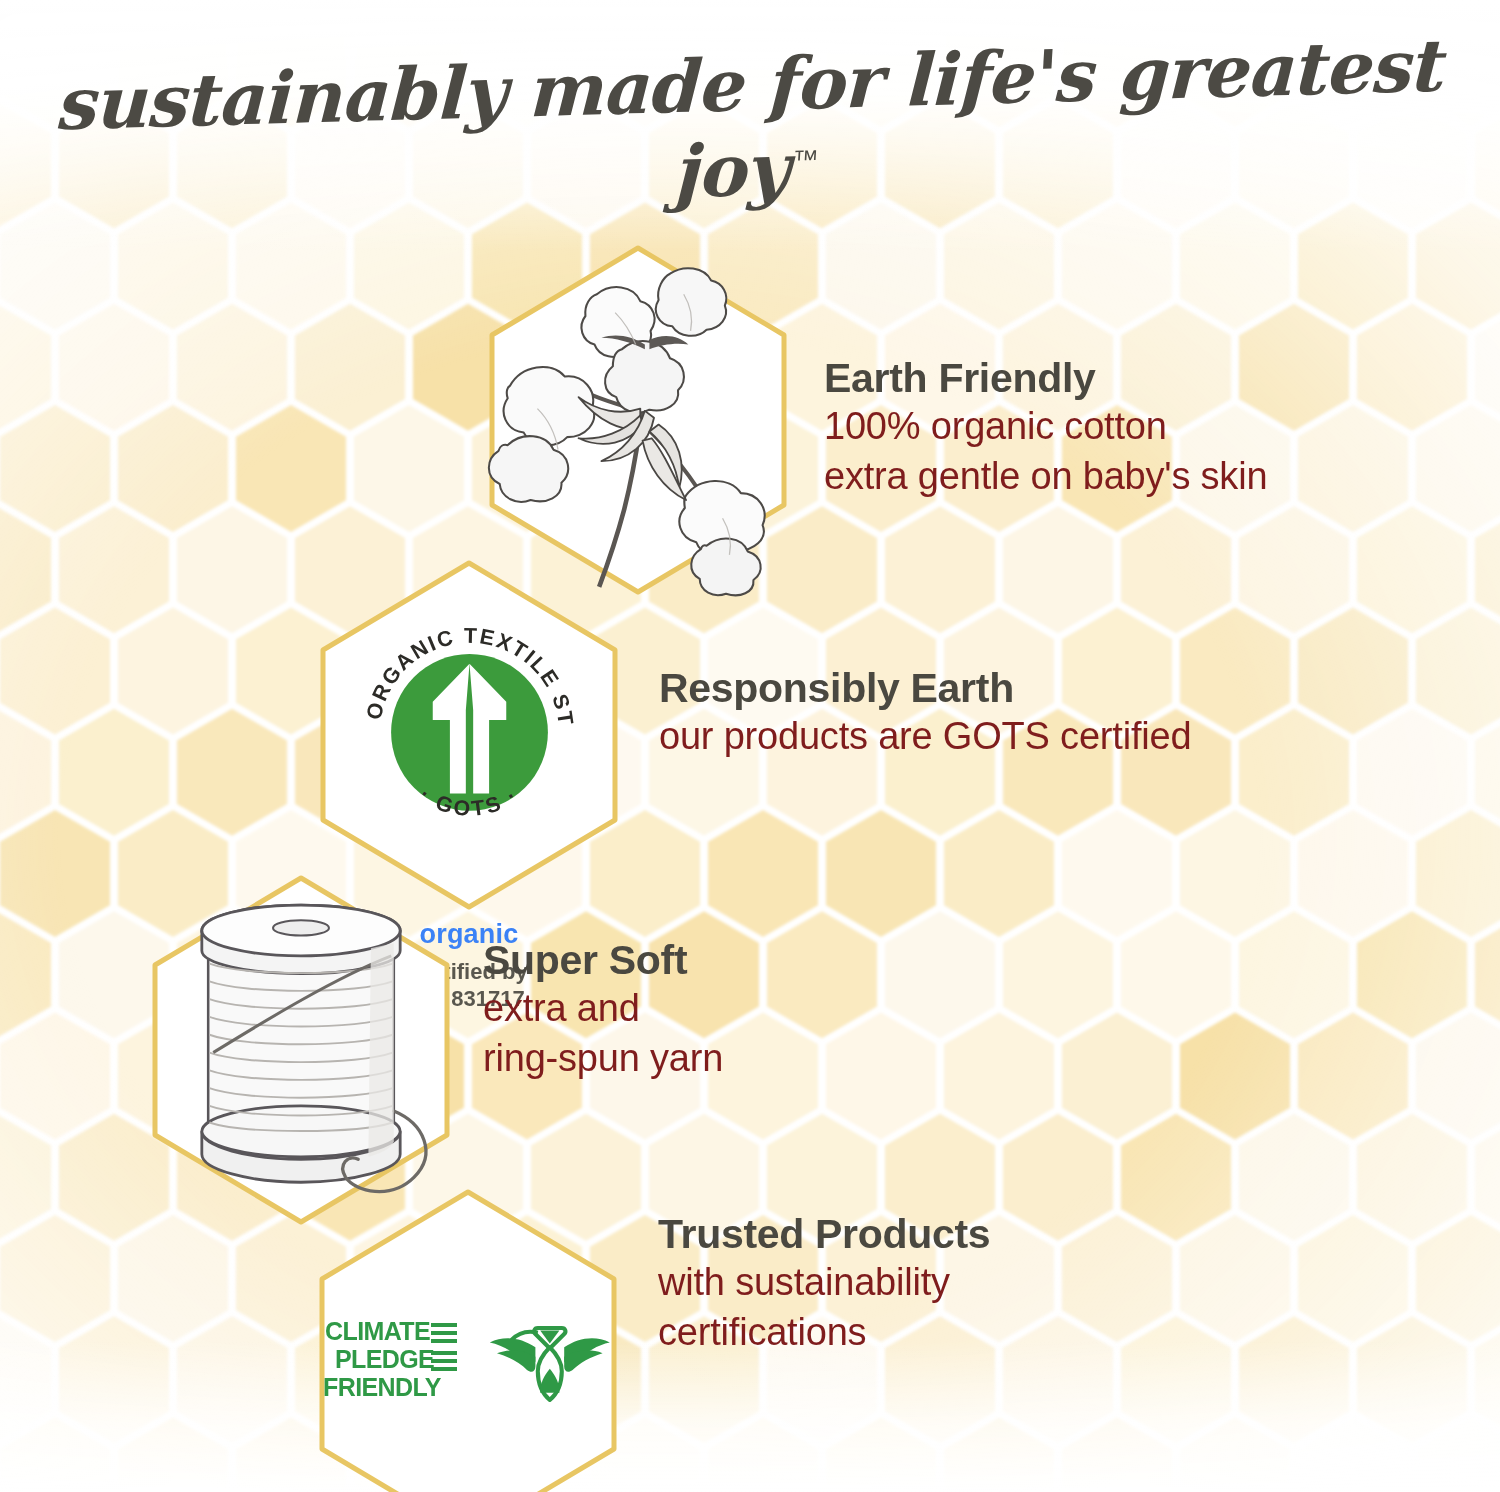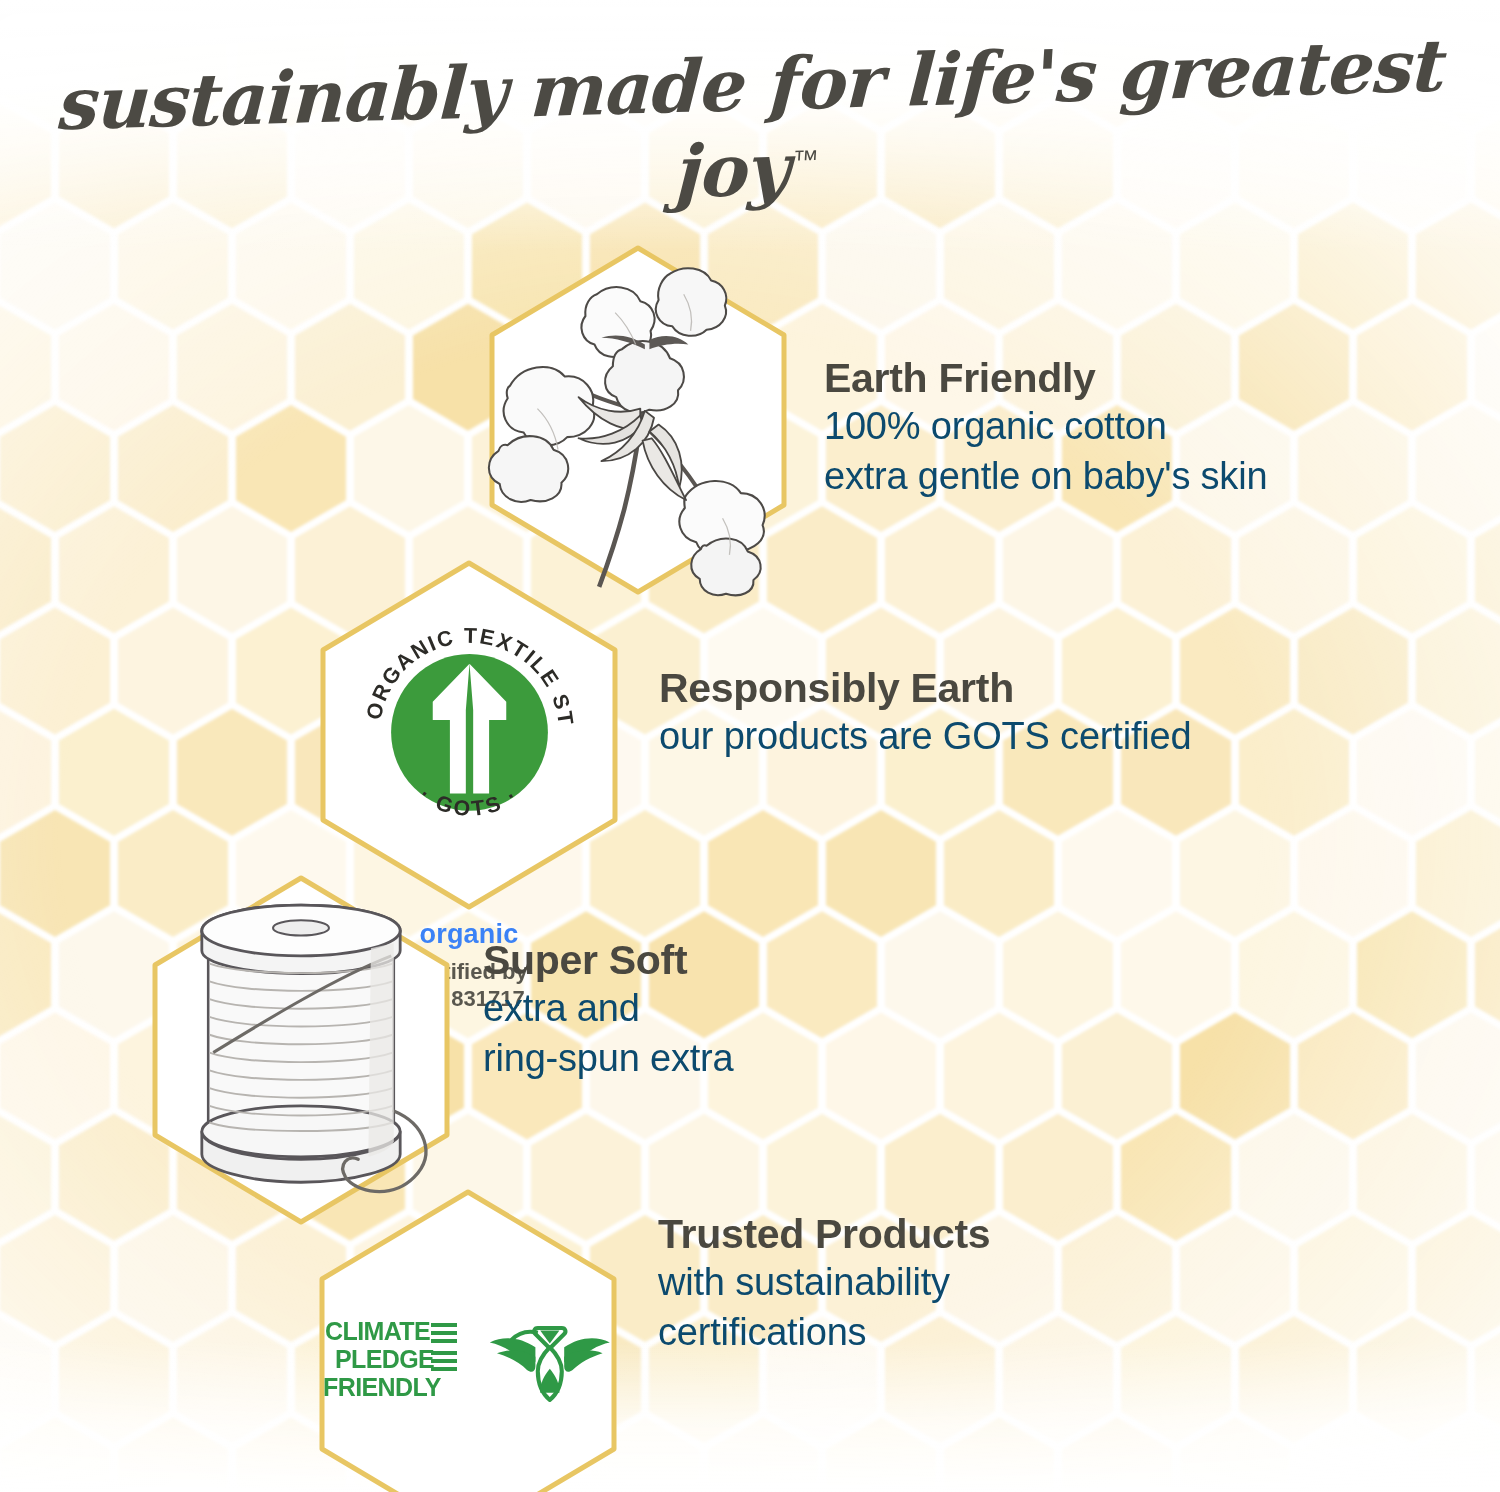--- a/index.html
+++ b/index.html
@@ -75,21 +75,21 @@
     display:flex; align-items:center; justify-content:center;
     flex-direction:column;
   }
 
   .ftext { position:absolute; z-index:6; }
   .ftitle {
     font-size:41px; font-weight:700; color:#4a4840;
     letter-spacing:-0.3px; line-height:1.18; white-space:nowrap;
   }
   .fline {
-    font-size:38px; font-weight:400; color:#0c4a6e;
+    font-size:38px; font-weight:400; color:#7f1d1d;
     letter-spacing:-0.2px; line-height:1.3; white-space:nowrap;
   }
 
   
   .gots-wrap { width:245px; text-align:center; margin-top:-6px; }
   .gots-circle { width:200px; height:200px; margin:0 auto; display:block; }
   .gots-organic {
     font-size:27px; font-weight:700; color:#3b82f6; margin-top:12px; letter-spacing:.2px;
   }
   .gots-cert {
@@ -508,21 +508,21 @@
 
       <g fill="#e9e8e6" opacity="0.75">
         <path d="M180 60 L198 56 L198 212 C196 218 186 222 178 224 Z"></path>
       </g>
     </svg>
   </div>
 </div>
 <div class="ftext" style="left:483px; top:936px;">
   <div class="ftitle">Super Soft</div>
   <div class="fline">extra and</div>
-  <div class="fline">ring-spun extra</div>
+  <div class="fline">ring-spun yarn</div>
 </div>
 
 <div class="hexcard" style="left:308px; top:1186px;">
   <svg viewBox="0 0 320 356" xmlns="http://www.w3.org/2000/svg">
     <path d="M160 6 L306 93 L306 263 L160 350 L14 263 L14 93 Z" fill="#ffffff" stroke="#e8c663" stroke-width="5" stroke-linejoin="round" vector-effect="non-scaling-stroke"></path>
   </svg>
   <div class="inner">
     <div class="cpf">
       <svg class="cpf-words" width="150" height="96" viewBox="0 0 150 96">
         <g fill="#2f9946" font-family="'Liberation Sans',sans-serif" font-weight="700" font-size="25" letter-spacing="-0.6">

